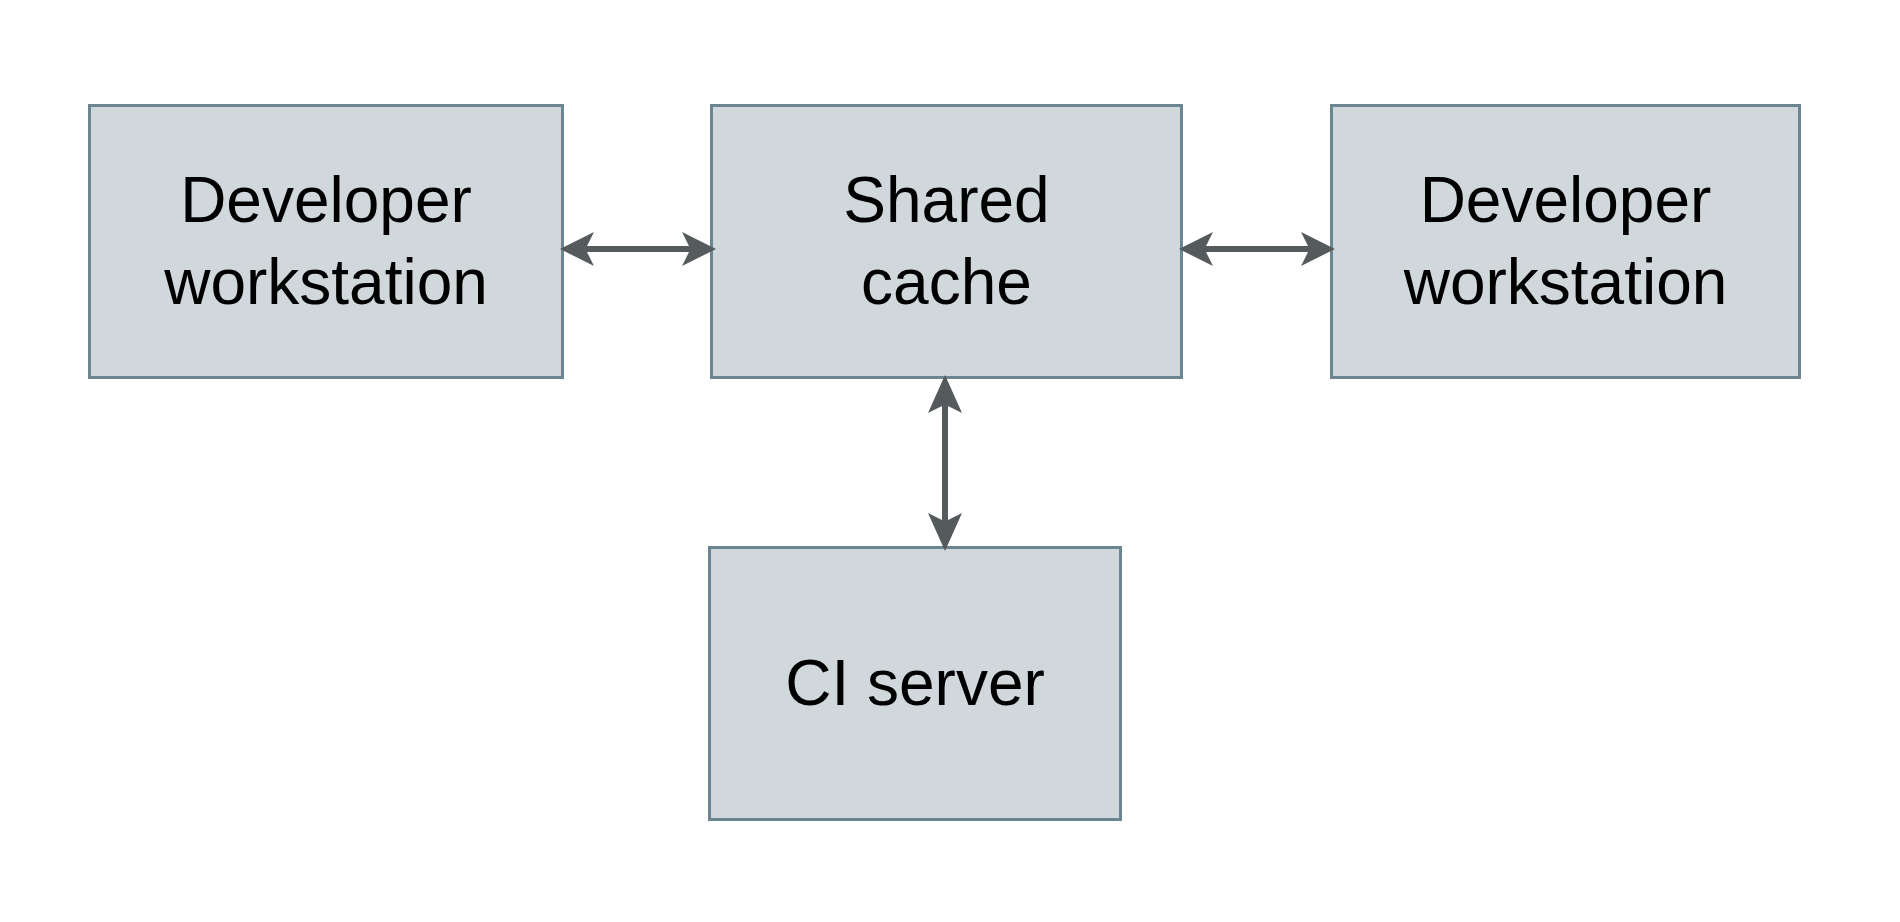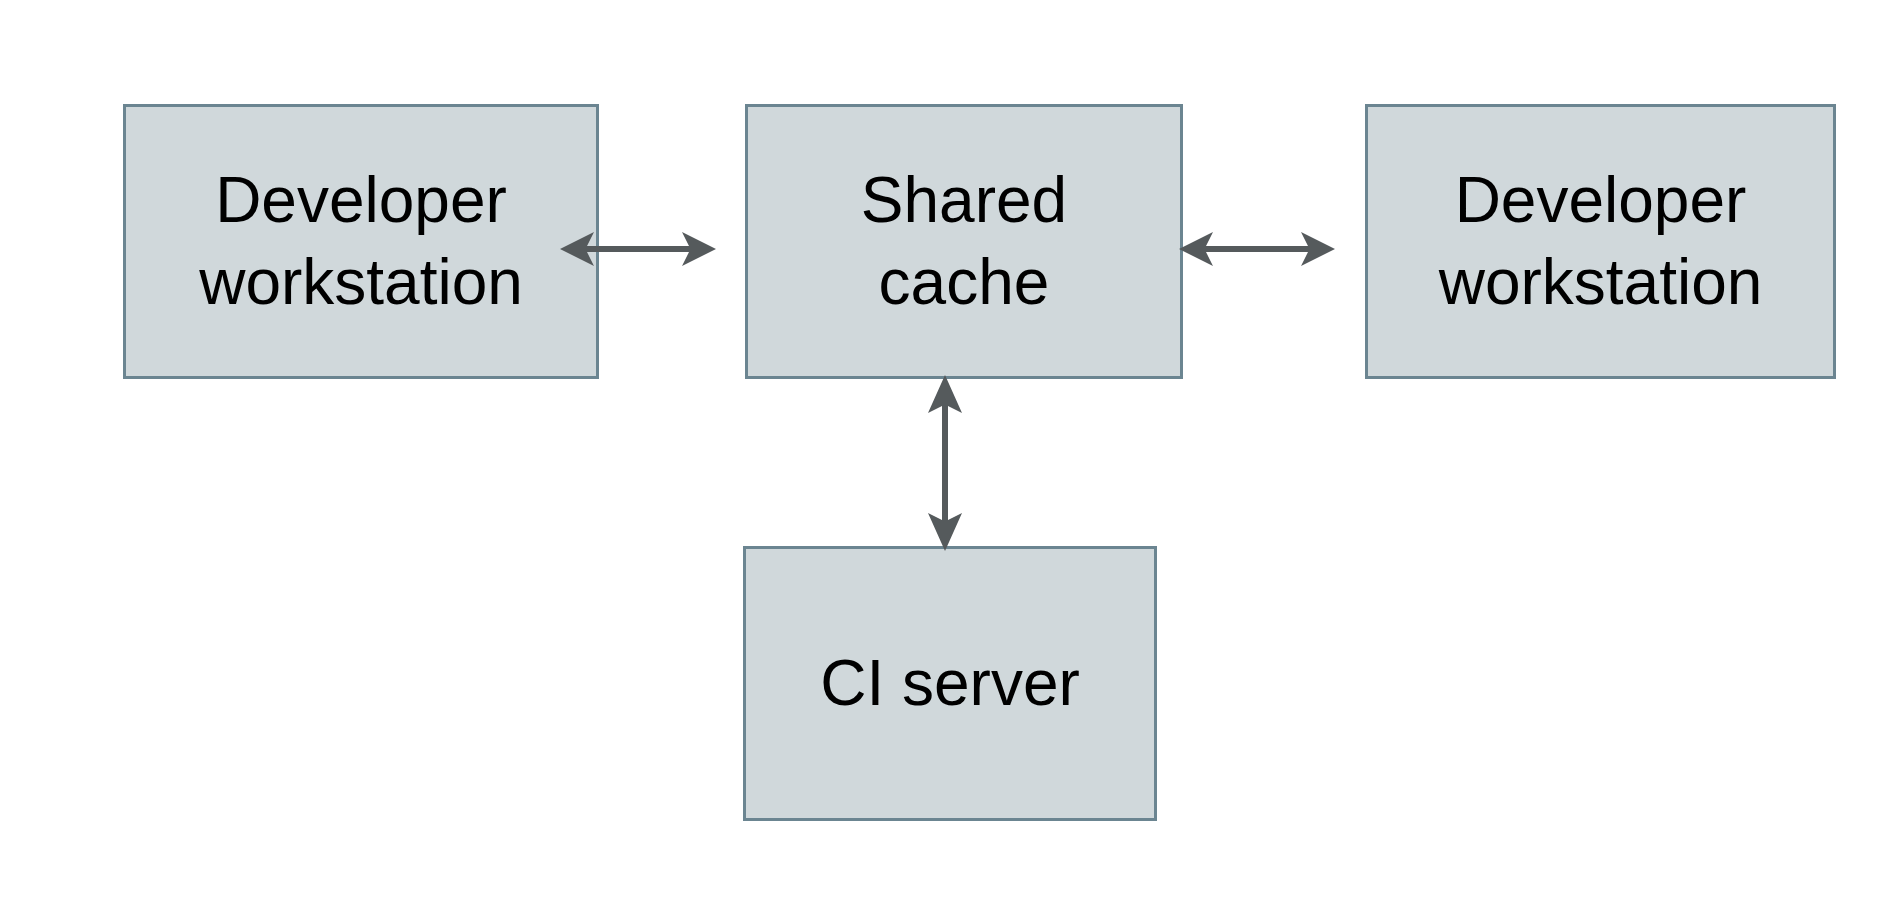--- a/index.html
+++ b/index.html
@@ -20,35 +20,34 @@
   }
   .node {
     position: absolute;
     box-sizing: border-box;
     background: #d0d8db;
     border: 3px solid #6b8591;
     display: flex;
     align-items: center;
     justify-content: center;
     text-align: center;
-    margin-left: 35px;
   }
   .node-label {
     color: #000000;
     font-family: "Liberation Sans", sans-serif;
     font-size: 64px;
     font-weight: 400;
     line-height: 1.28;
     letter-spacing: 0px;
     white-space: pre-line;
     padding: 0 10px;
   }
   
   #node-dev-left   { left: 88px;   top: 104px; width: 476px; height: 275px; }
-  #node-shared     { left: 710px;  top: 104px; width: 438px; height: 275px; }
+  #node-shared     { left: 710px;  top: 104px; width: 473px; height: 275px; }
   #node-dev-right  { left: 1330px; top: 104px; width: 471px; height: 275px; }
   #node-ci         { left: 708px;  top: 546px; width: 414px; height: 275px; }
 
   .edge {
     position: absolute;
     overflow: visible;
   }
   #edge-left-shared  { left: 560px;  top: 212px; width: 156px; height: 74px; }
   #edge-shared-right { left: 1179px; top: 212px; width: 156px; height: 74px; }
   #edge-shared-ci    { left: 908px;  top: 375px; width: 74px;  height: 176px; }

